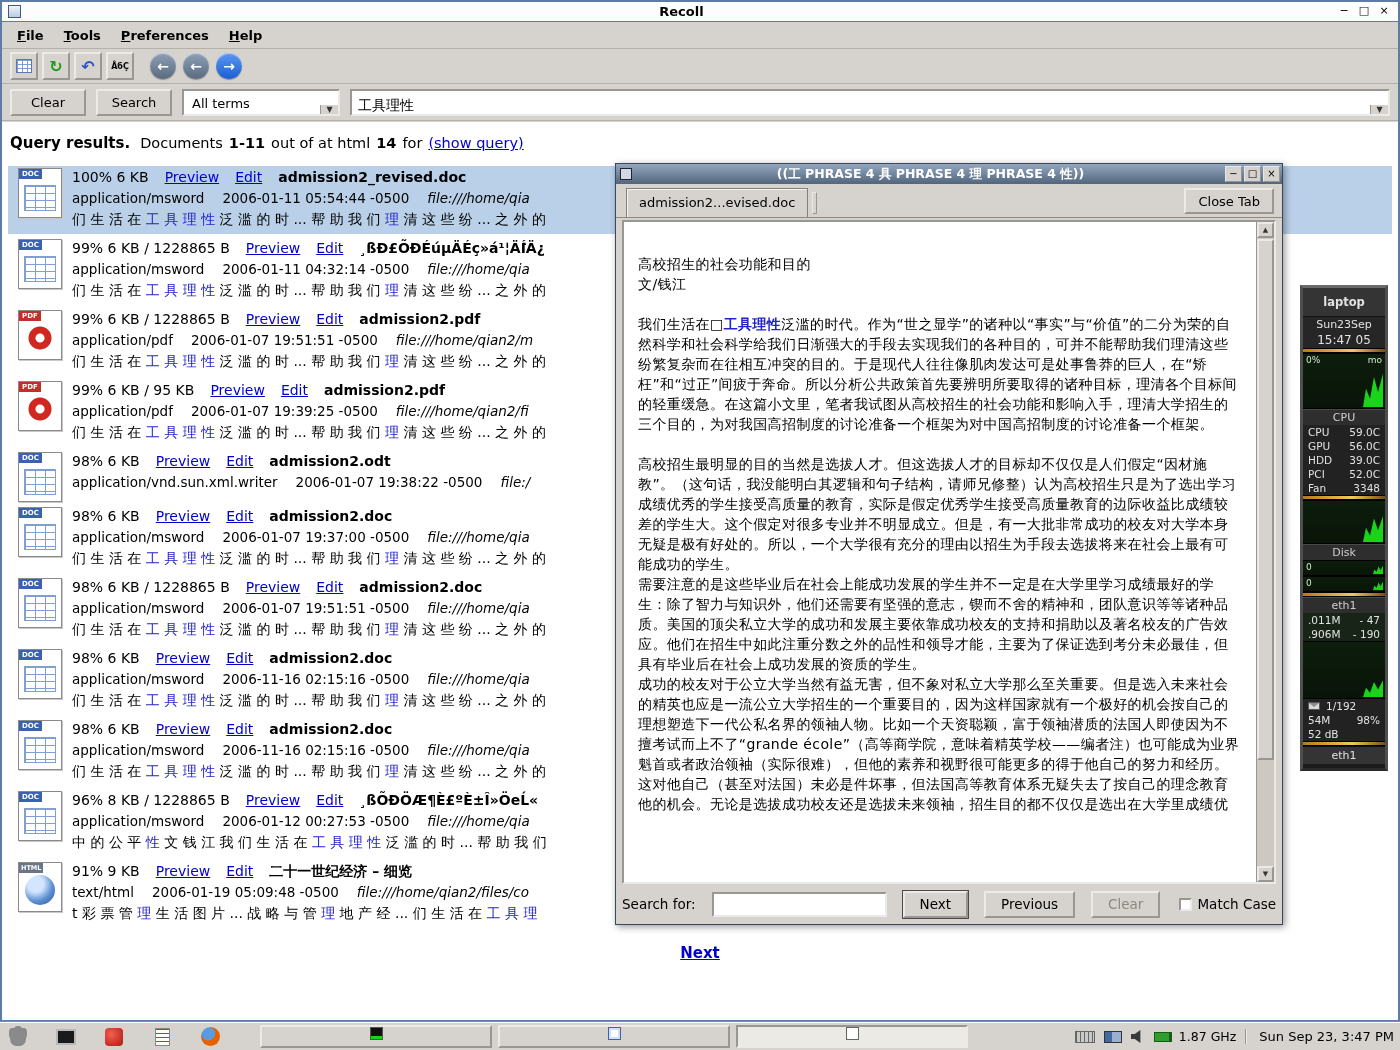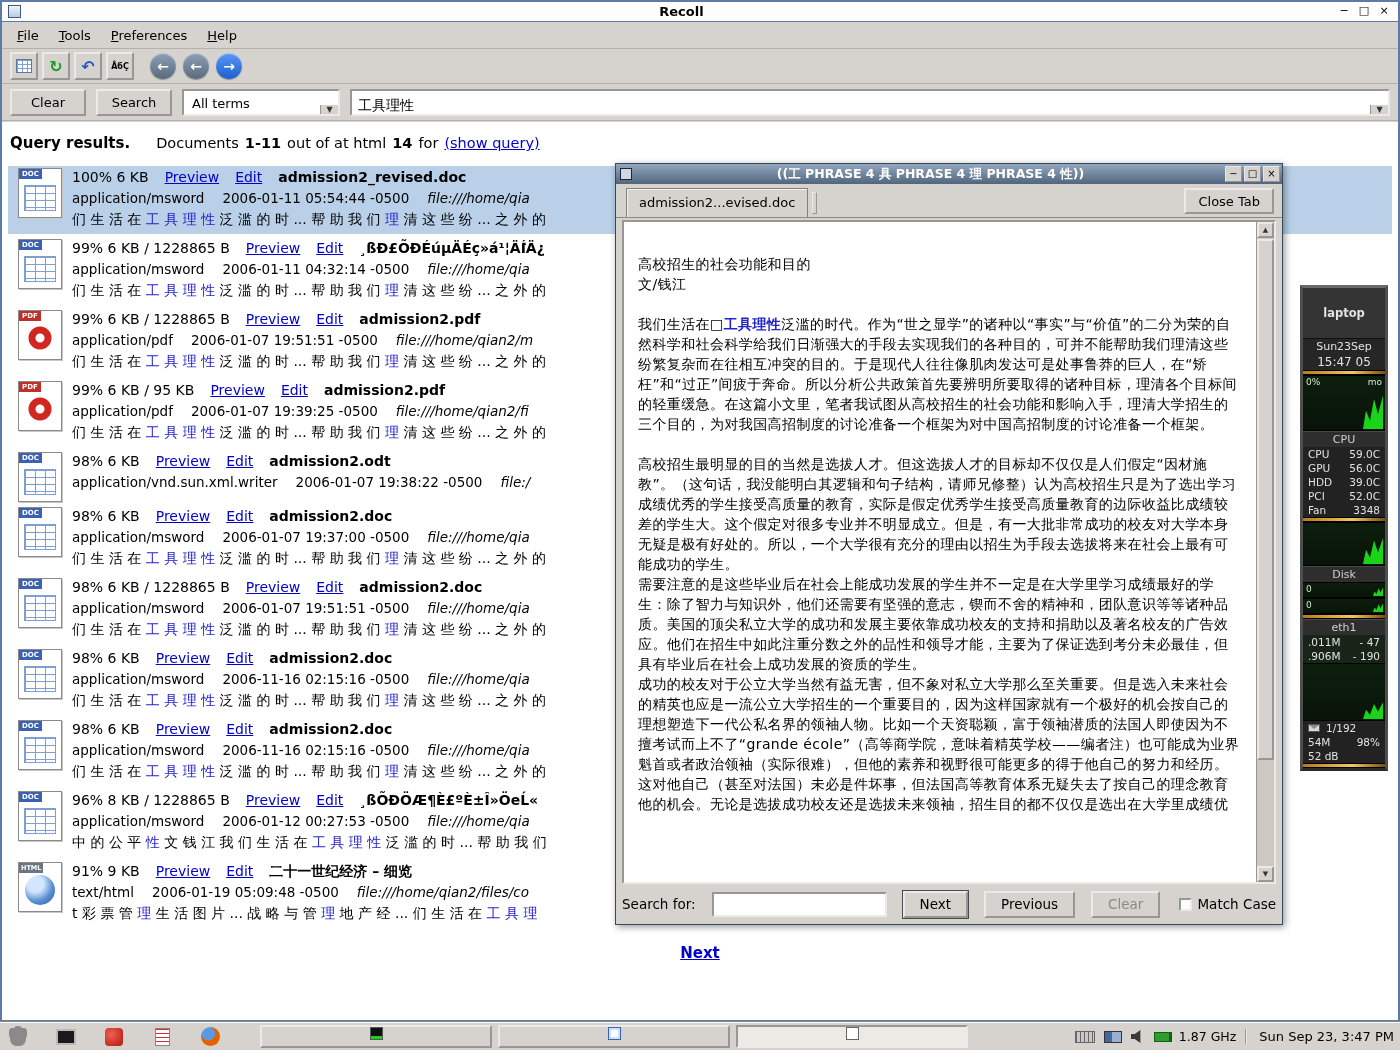--- a/index.html
+++ b/index.html
@@ -9,21 +9,21 @@
 
   
   .recoll-window { position:absolute; left:0; top:0; width:1400px; height:1022px; background:#d6d3ce; border:2px solid #5d7ba6; z-index:10; }
   .titlebar { height:20px; background:#fdfdfd; display:flex; align-items:center; padding:0 6px; border-bottom:1px solid #5d7ba6; }
   .tb-appicon { width:13px; height:13px; border:1px solid #445a7a; background:linear-gradient(#eef4fb,#b9cbdf); margin-right:6px; }
   .tb-title { flex:1; text-align:center; font-weight:bold; font-size:13px; }
   .tb-controls { display:flex; gap:4px; }
   .tb-ctl { width:16px; height:15px; font-size:11px; line-height:14px; text-align:center; cursor:pointer; }
 
   .menubar { height:27px; display:flex; align-items:center; padding:0 6px; gap:2px; border-bottom:1px solid #b4b0aa; font-size:13px; }
-  .menu-item { display:inline-block; padding:4px 9px; cursor:pointer; }
+  .menu-item { display:inline-block; padding:4px 9px; cursor:pointer;font-weight:bold; }
   .menu-item::first-letter { text-decoration:underline; }
 
   .toolbar { height:35px; display:flex; align-items:center; gap:4px; padding:0 8px; border-bottom:1px solid #b4b0aa; }
   .tool-btn { width:28px; height:28px; border:2px outset #eceae6; background:#d6d3ce; display:flex; align-items:center; justify-content:center; cursor:pointer; }
   .ico-table { width:16px; height:14px; background:#fff; border:1px solid #5b79a8;
     background-image:linear-gradient(#7f9fd0 1px,transparent 1px),linear-gradient(90deg,#7f9fd0 1px,transparent 1px); background-size:5px 4px; }
   .ico-refresh { color:#1f9a1f; font-size:16px; font-weight:bold; }
   .ico-undo { color:#2a55c4; font-size:16px; font-weight:bold; }
   .ico-spell { font-size:8px; font-weight:bold; }
   .nav-group { display:flex; gap:7px; margin-left:12px; }
@@ -37,21 +37,21 @@
   .combo-text { padding:3px 8px; white-space:nowrap; }
   .combo-fill { flex:1; }
   .combo-arrow { width:18px; background:#d6d3ce; border-left:1px solid #9a968f; display:flex; align-items:center; justify-content:center; font-size:8px; color:#333; cursor:pointer; }
   .mode-combo { width:158px; }
   .query-combo { flex:1; }
   .query-input { border:none; outline:none; flex:1; font-size:14px; font-family:inherit; padding:0 6px; }
 
   
   .results-area { position:absolute; left:0; right:0; top:120px; bottom:0; background:#fff; overflow:hidden; padding:8px 6px 0 6px; }
   .query-header { font-size:14.5px; padding:4px 2px 14px 2px; display:flex; align-items:baseline; gap:6px; }
-  .qh-title { font-weight:bold; font-size:15px; margin-right:20px; }
+  .qh-title { font-weight:bold; font-size:15px; margin-right:4px; }
   .qh-bold { font-weight:bold; }
   .link { color:#0000cc; text-decoration:underline; cursor:pointer; }
   .result-row { display:flex; margin-bottom:3px; min-height:68px; }
   .result-row.no-snippet { min-height:50px; }
   .result-row.selected { background:#b9d0e8; }
   .ficon-wrap { width:64px; flex:0 0 64px; display:flex; justify-content:center; align-items:flex-start; padding-top:2px; }
   .result-text { flex:1; padding-top:1px; overflow:hidden; }
   .r-line1 { font-size:14px; line-height:21px; display:flex; gap:16px; align-items:baseline; white-space:nowrap; }
   .r-title { font-weight:bold; }
   .r-line2 { font-size:13.5px; line-height:20px; display:flex; gap:18px; white-space:nowrap; }
@@ -96,21 +96,21 @@
   .pv-findbar { position:absolute; left:6px; right:6px; bottom:6px; height:28px; display:flex; align-items:center; gap:16px; font-size:13.5px; }
   .pv-find-input { width:175px; height:25px; border:2px inset #eceae6; background:#fff; font:inherit; padding:0 4px; }
   .pv-btn { height:27px; padding:0 15px; border:2px outset #eceae6; background:#d6d3ce; font-size:13.5px; font-family:inherit; cursor:pointer; }
   .pv-btn.default { box-shadow:0 0 0 1px #4a4a4a; }
   .pv-btn[disabled] { color:#8d897f; }
   .mc { display:flex; align-items:center; gap:5px; margin-left:auto; }
   .checkbox { width:13px; height:13px; border:2px inset #eceae6; background:#fff; cursor:pointer; }
 
   
   .gk { position:absolute; left:1300px; top:285px; width:88px; height:486px; z-index:60; background:#1c1c1c; border:3px solid #4e4e4e; border-top-color:#6a6a6a; border-bottom-color:#2a2a2a; color:#e2e2e2; overflow:hidden; }
-  .gk-host { text-align:center; font-size:11.5px; font-weight:bold; background:#343434; padding:18px 0; border-bottom:1px solid #101010; }
+  .gk-host { text-align:center; font-size:11.5px; font-weight:bold; background:#343434; padding:7px 0; border-bottom:1px solid #101010; }
   .gk-date, .gk-time { text-align:center; font-size:11px; padding:1px 0; background:#262626; }
   .gk-time { font-size:12px; }
   .gk-krell { height:5px; background:linear-gradient(90deg,#b87818,#f0c860 60%,#7a4e10); border-top:1px solid #000; border-bottom:1px solid #000; }
   .gk-chart { position:relative; background:linear-gradient(#0d1e0d,#081408); border-top:1px solid #000; border-bottom:1px solid #000; }
   .gk-chart::after { content:""; position:absolute; right:2px; bottom:1px; width:20px; height:62%; background:#1ad41a;
     clip-path:polygon(0 100%,15% 45%,35% 75%,55% 10%,75% 55%,100% 0,100% 100%); }
   .gk-cpuchart { height:56px; }
   .gk-midchart { height:44px; }
   .gk-bigchart { height:58px; }
   .gk-bigchart::after { height:30%; }

